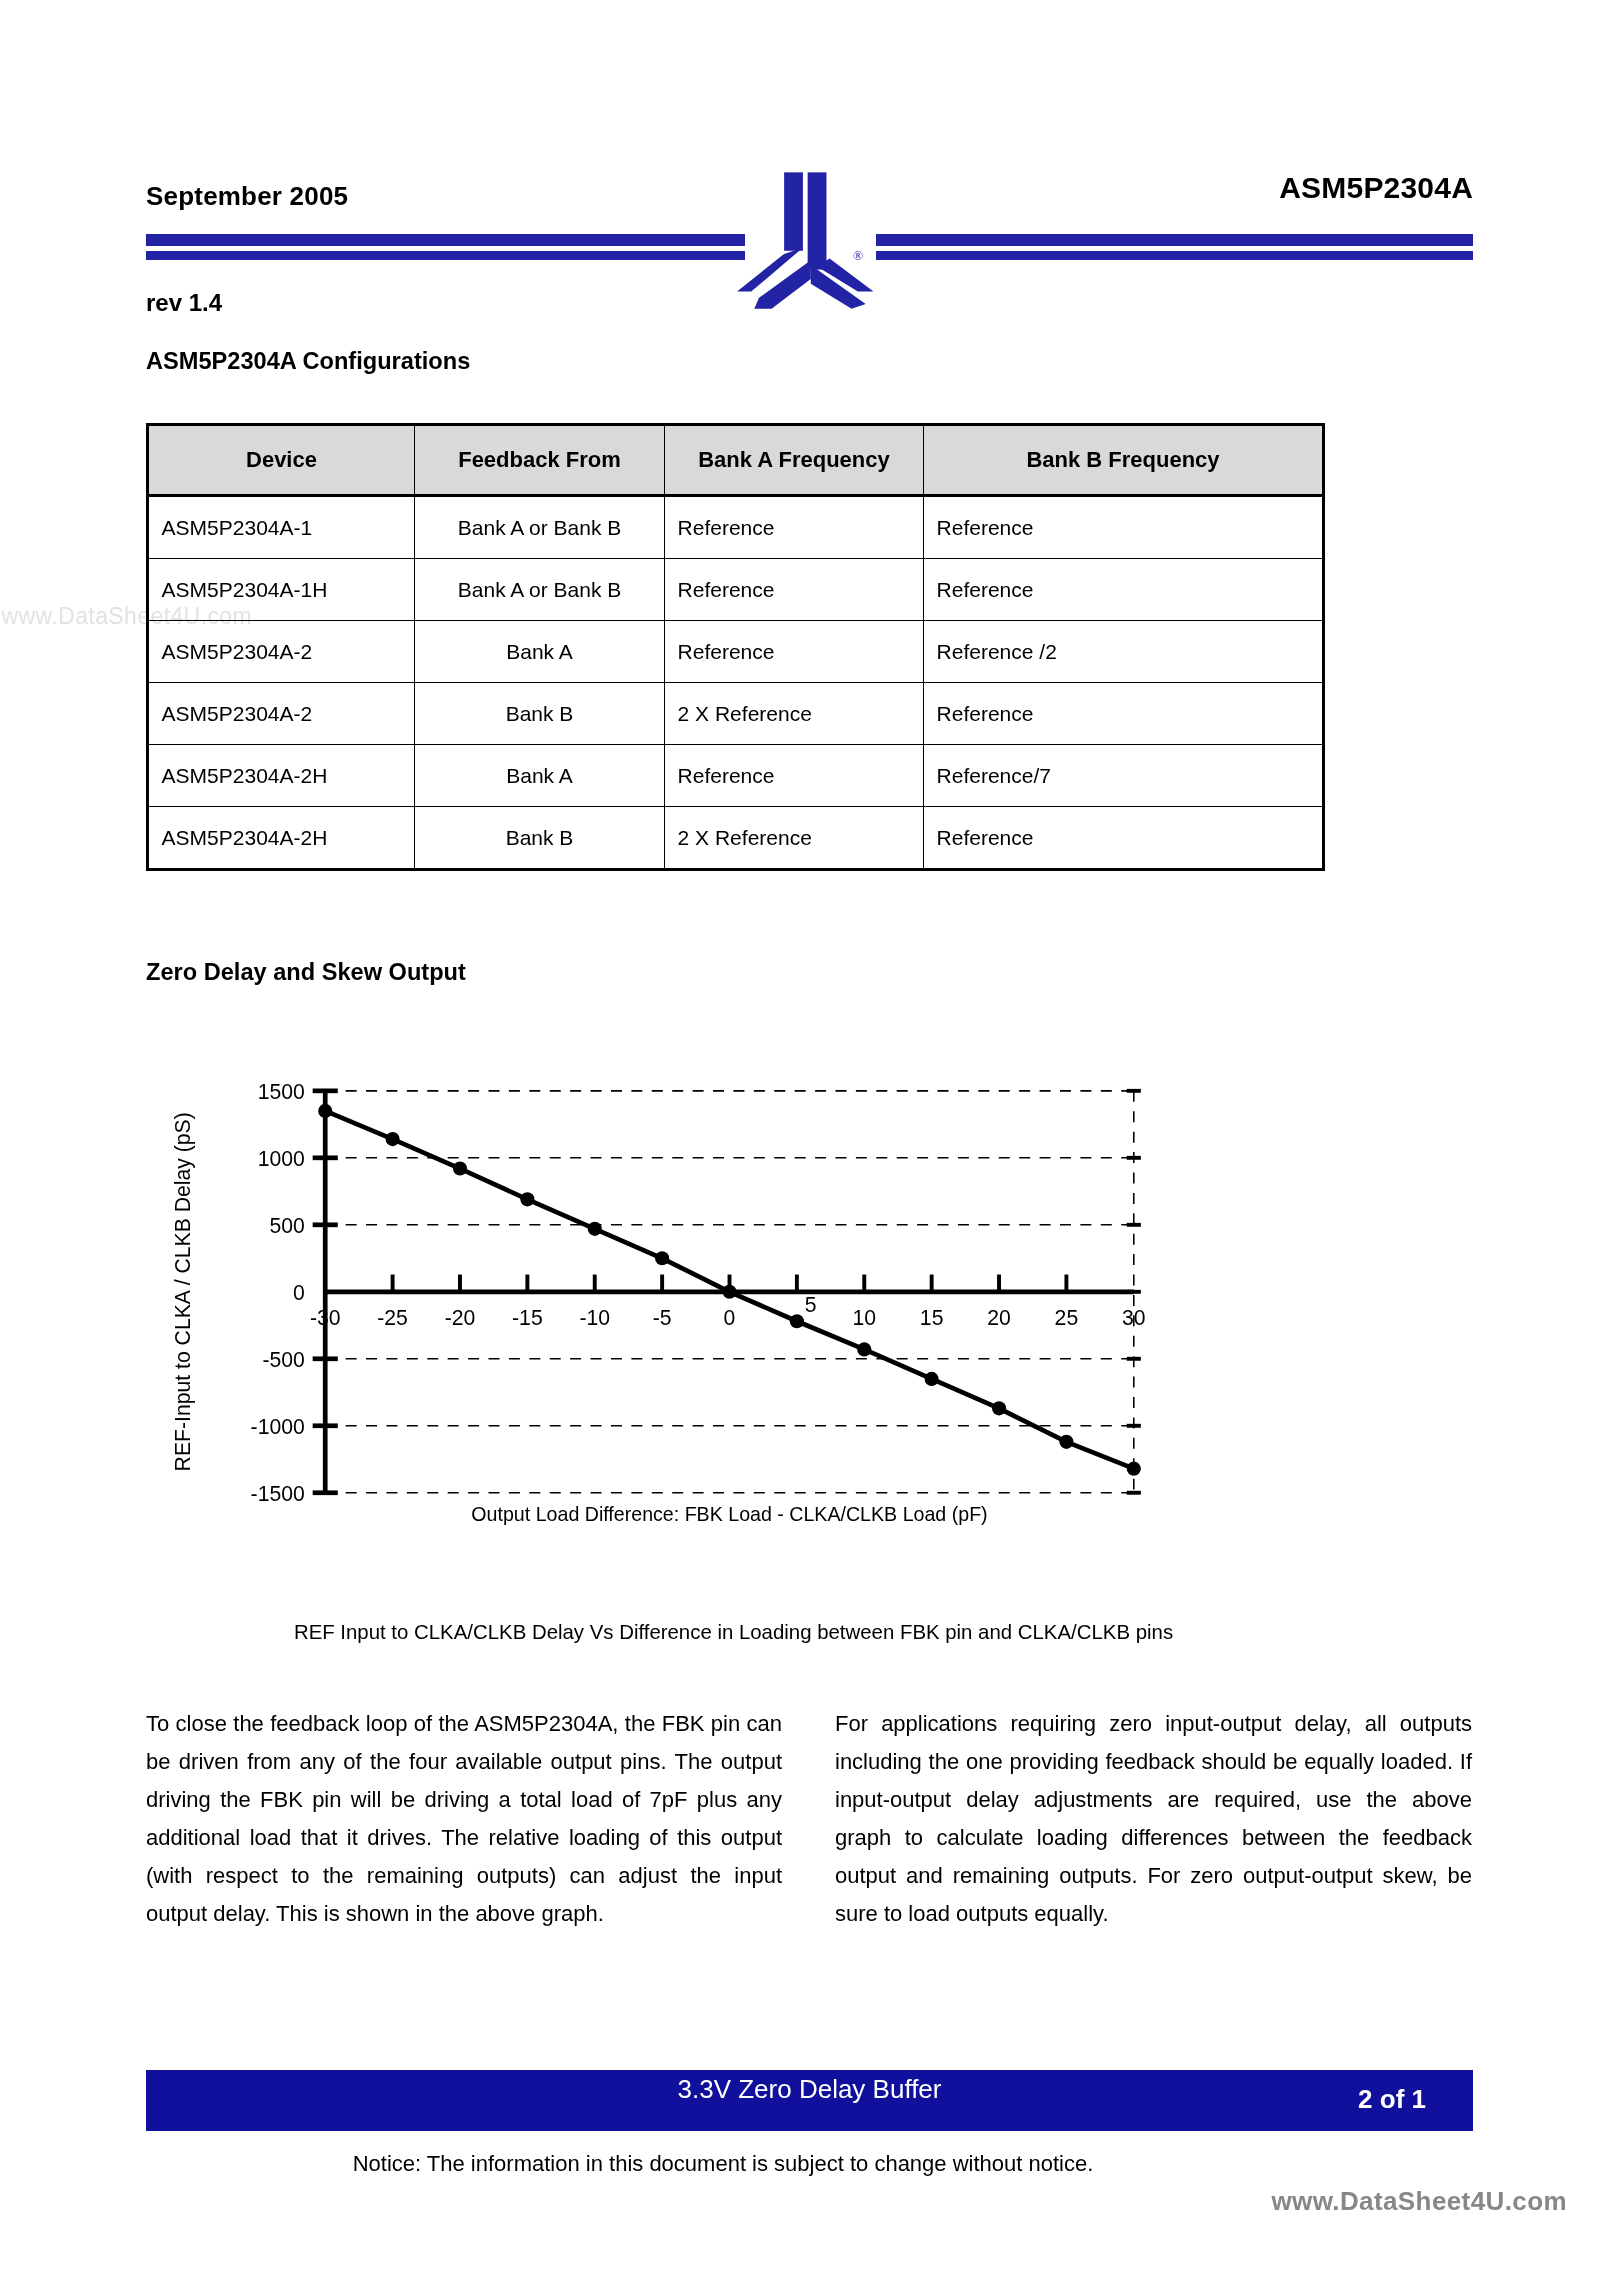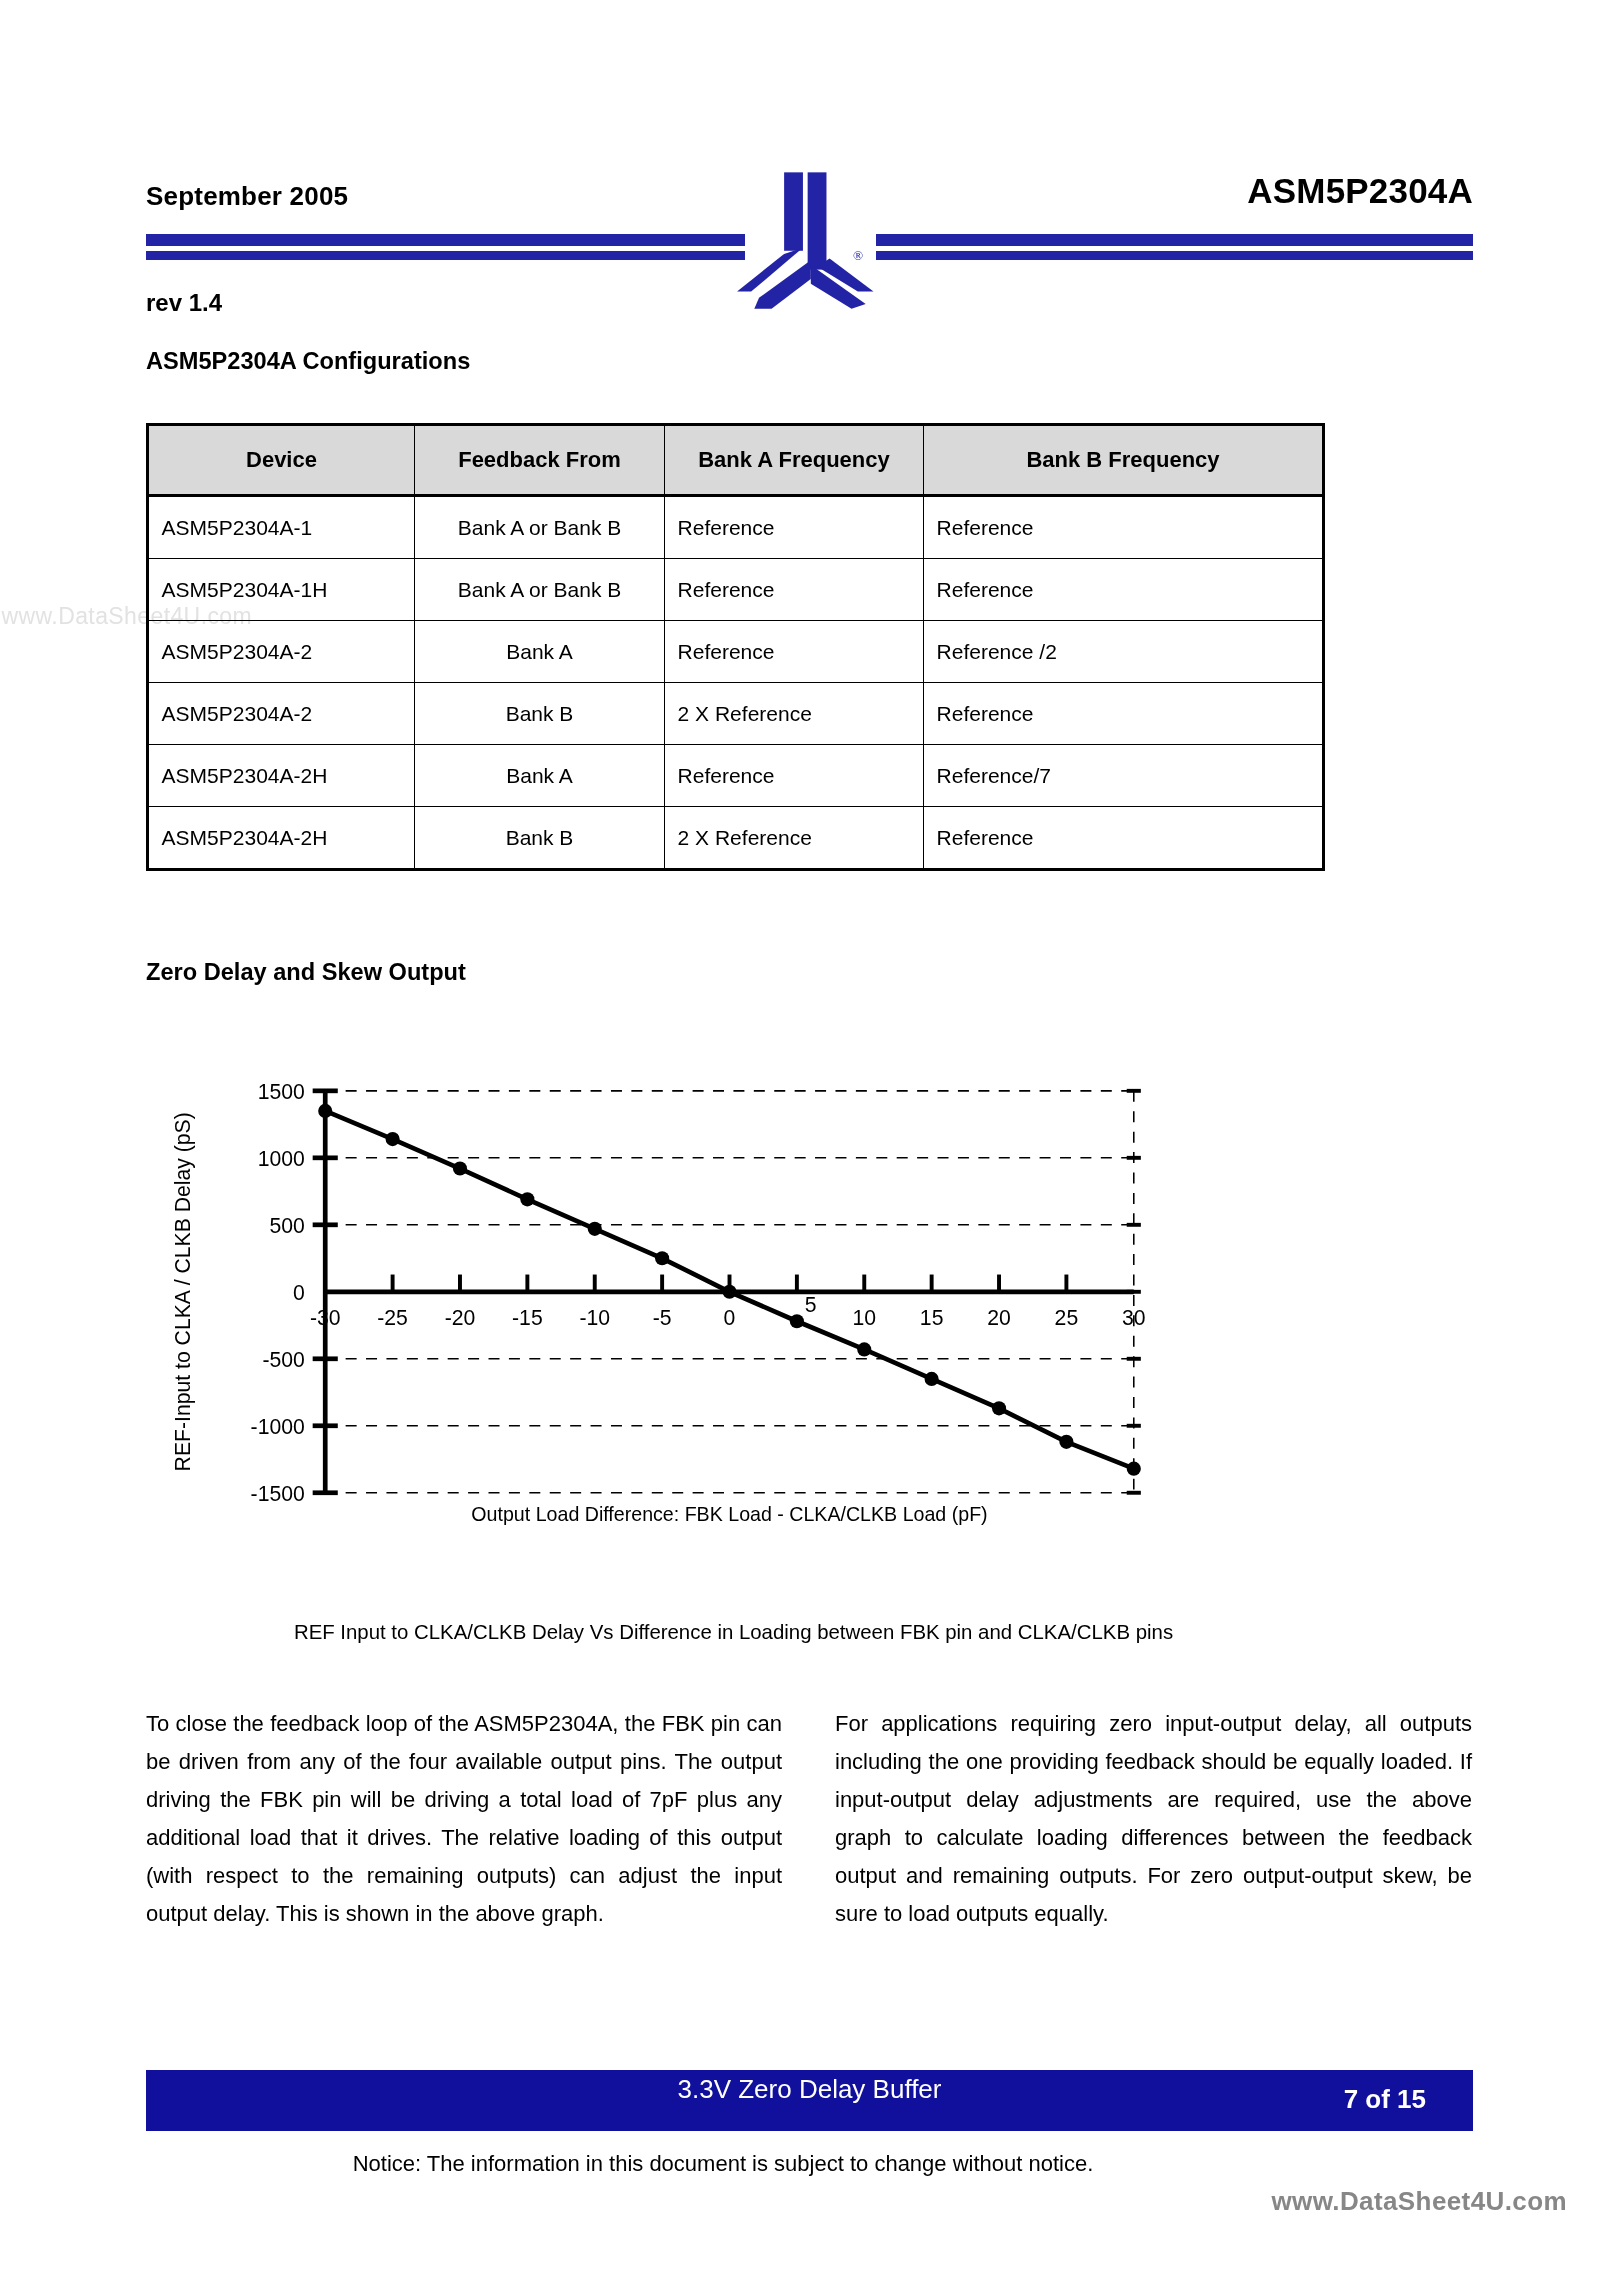--- a/index.html
+++ b/index.html
@@ -35,21 +35,21 @@
     top: -31px;
     font-size: 26px;
     font-weight: bold;
     letter-spacing: 0.2px;
     white-space: nowrap;
   }
   .hdr-part {
     position: absolute;
     right: 0;
     top: -41px;
-    font-size: 35px;
+    font-size: 30px;
     font-weight: bold;
     letter-spacing: 0.2px;
     white-space: nowrap;
   }
   .hdr-rev {
     position: absolute;
     left: 0;
     top: 77px;
     font-size: 24px;
     font-weight: bold;
@@ -415,19 +415,19 @@
 
   <div class="col left">
     <p>To close the feedback loop of the ASM5P2304A, the FBK pin can be driven from any of the four available output pins. The output driving the FBK pin will be driving a total load of 7pF plus any additional load that it drives. The relative loading of this output (with respect to the remaining outputs) can adjust the input output delay. This is shown in the above graph.</p>
   </div>
   <div class="col right">
     <p>For applications requiring zero input-output delay, all outputs including the one providing feedback should be equally loaded. If input-output delay adjustments are required, use the above graph to calculate loading differences between the feedback output and remaining outputs. For zero output-output skew, be sure to load outputs equally.</p>
   </div>
 
   <div class="footer-bar">
     <div class="footer-title">3.3V Zero Delay Buffer</div>
-    <div class="footer-page">7 of 15</div>
+    <div class="footer-page">2 of 1</div>
   </div>
   <div class="notice">Notice:  The information in this document is subject to change without notice.</div>
   <div class="wm-bottom">www.DataSheet4U.com</div>
 
 </div>
 
 
 </body></html>

